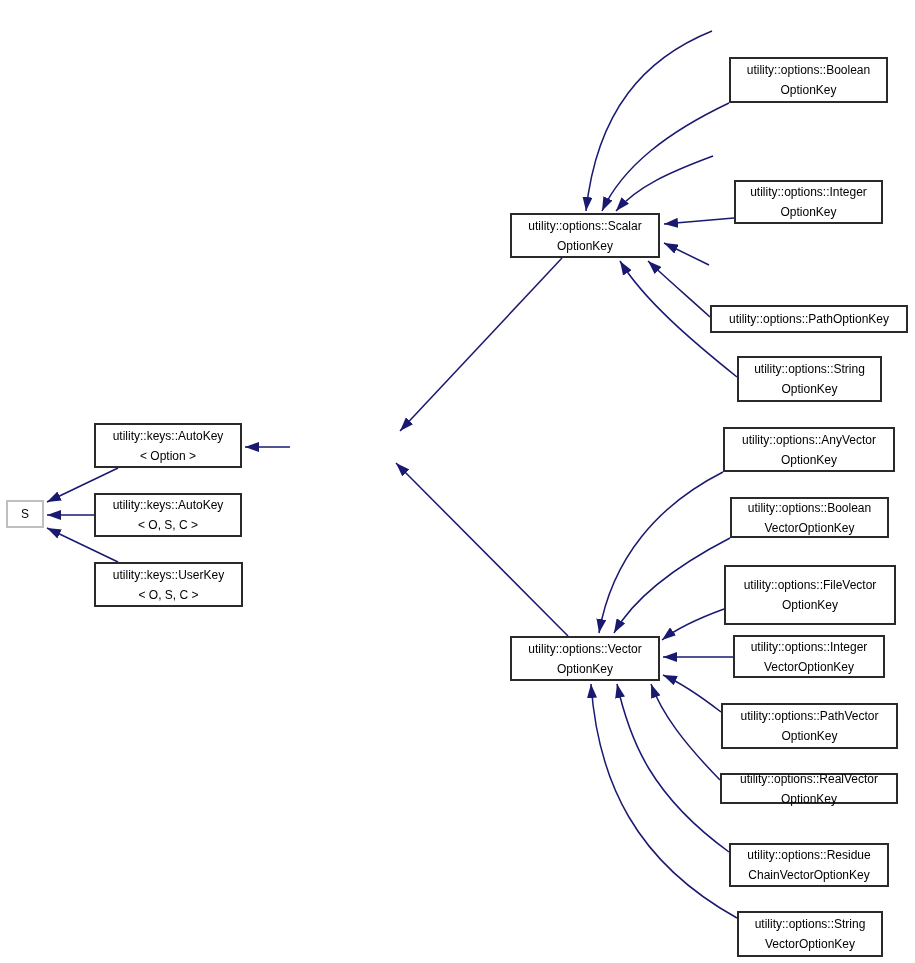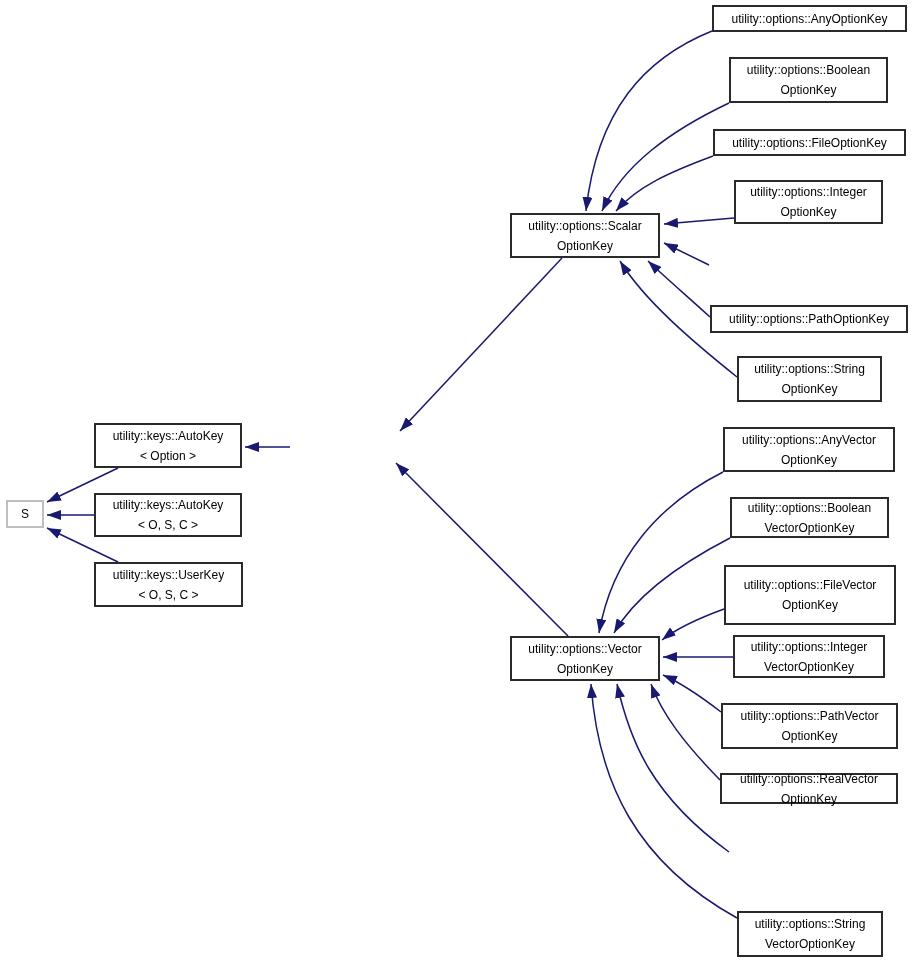--- a/index.html
+++ b/index.html
@@ -76,24 +76,22 @@
 &lt; Option &gt;</div>
   <div class="node" style="left:94px;top:493px;width:148px;height:44px">utility::keys::AutoKey
 &lt; O, S, C &gt;</div>
   <div class="node" style="left:94px;top:562px;width:149px;height:45px">utility::keys::UserKey
 &lt; O, S, C &gt;</div>
 
 
   <div class="node" style="left:510px;top:213px;width:150px;height:45px">utility::options::Scalar
 OptionKey</div>
 
-  <div class="node" style="left:712px;top:5px;width:195px;height:27px">utility::options::AnyOptionKey</div>
   <div class="node" style="left:729px;top:57px;width:159px;height:46px">utility::options::Boolean
 OptionKey</div>
-  <div class="node" style="left:713px;top:129px;width:193px;height:27px">utility::options::FileOptionKey</div>
   <div class="node" style="left:734px;top:180px;width:149px;height:44px">utility::options::Integer
 OptionKey</div>
   <div class="node" style="left:710px;top:305px;width:198px;height:28px">utility::options::PathOptionKey</div>
   <div class="node" style="left:737px;top:356px;width:145px;height:46px">utility::options::String
 OptionKey</div>
 
   <div class="node" style="left:510px;top:636px;width:150px;height:45px">utility::options::Vector
 OptionKey</div>
 
   <div class="node" style="left:723px;top:427px;width:172px;height:45px">utility::options::AnyVector
@@ -101,16 +99,18 @@
   <div class="node" style="left:730px;top:497px;width:159px;height:41px">utility::options::Boolean
 VectorOptionKey</div>
   <div class="node" style="left:724px;top:565px;width:172px;height:60px">utility::options::FileVector
 OptionKey</div>
   <div class="node" style="left:733px;top:635px;width:152px;height:43px">utility::options::Integer
 VectorOptionKey</div>
   <div class="node" style="left:721px;top:703px;width:177px;height:46px">utility::options::PathVector
 OptionKey</div>
   <div class="node" style="left:720px;top:773px;width:178px;height:31px">utility::options::RealVector
 OptionKey</div>
+  <div class="node" style="left:729px;top:843px;width:160px;height:44px">utility::options::Residue
+ChainVectorOptionKey</div>
   <div class="node" style="left:737px;top:911px;width:146px;height:46px">utility::options::String
 VectorOptionKey</div>
 
 </div>
 
 </body></html>

